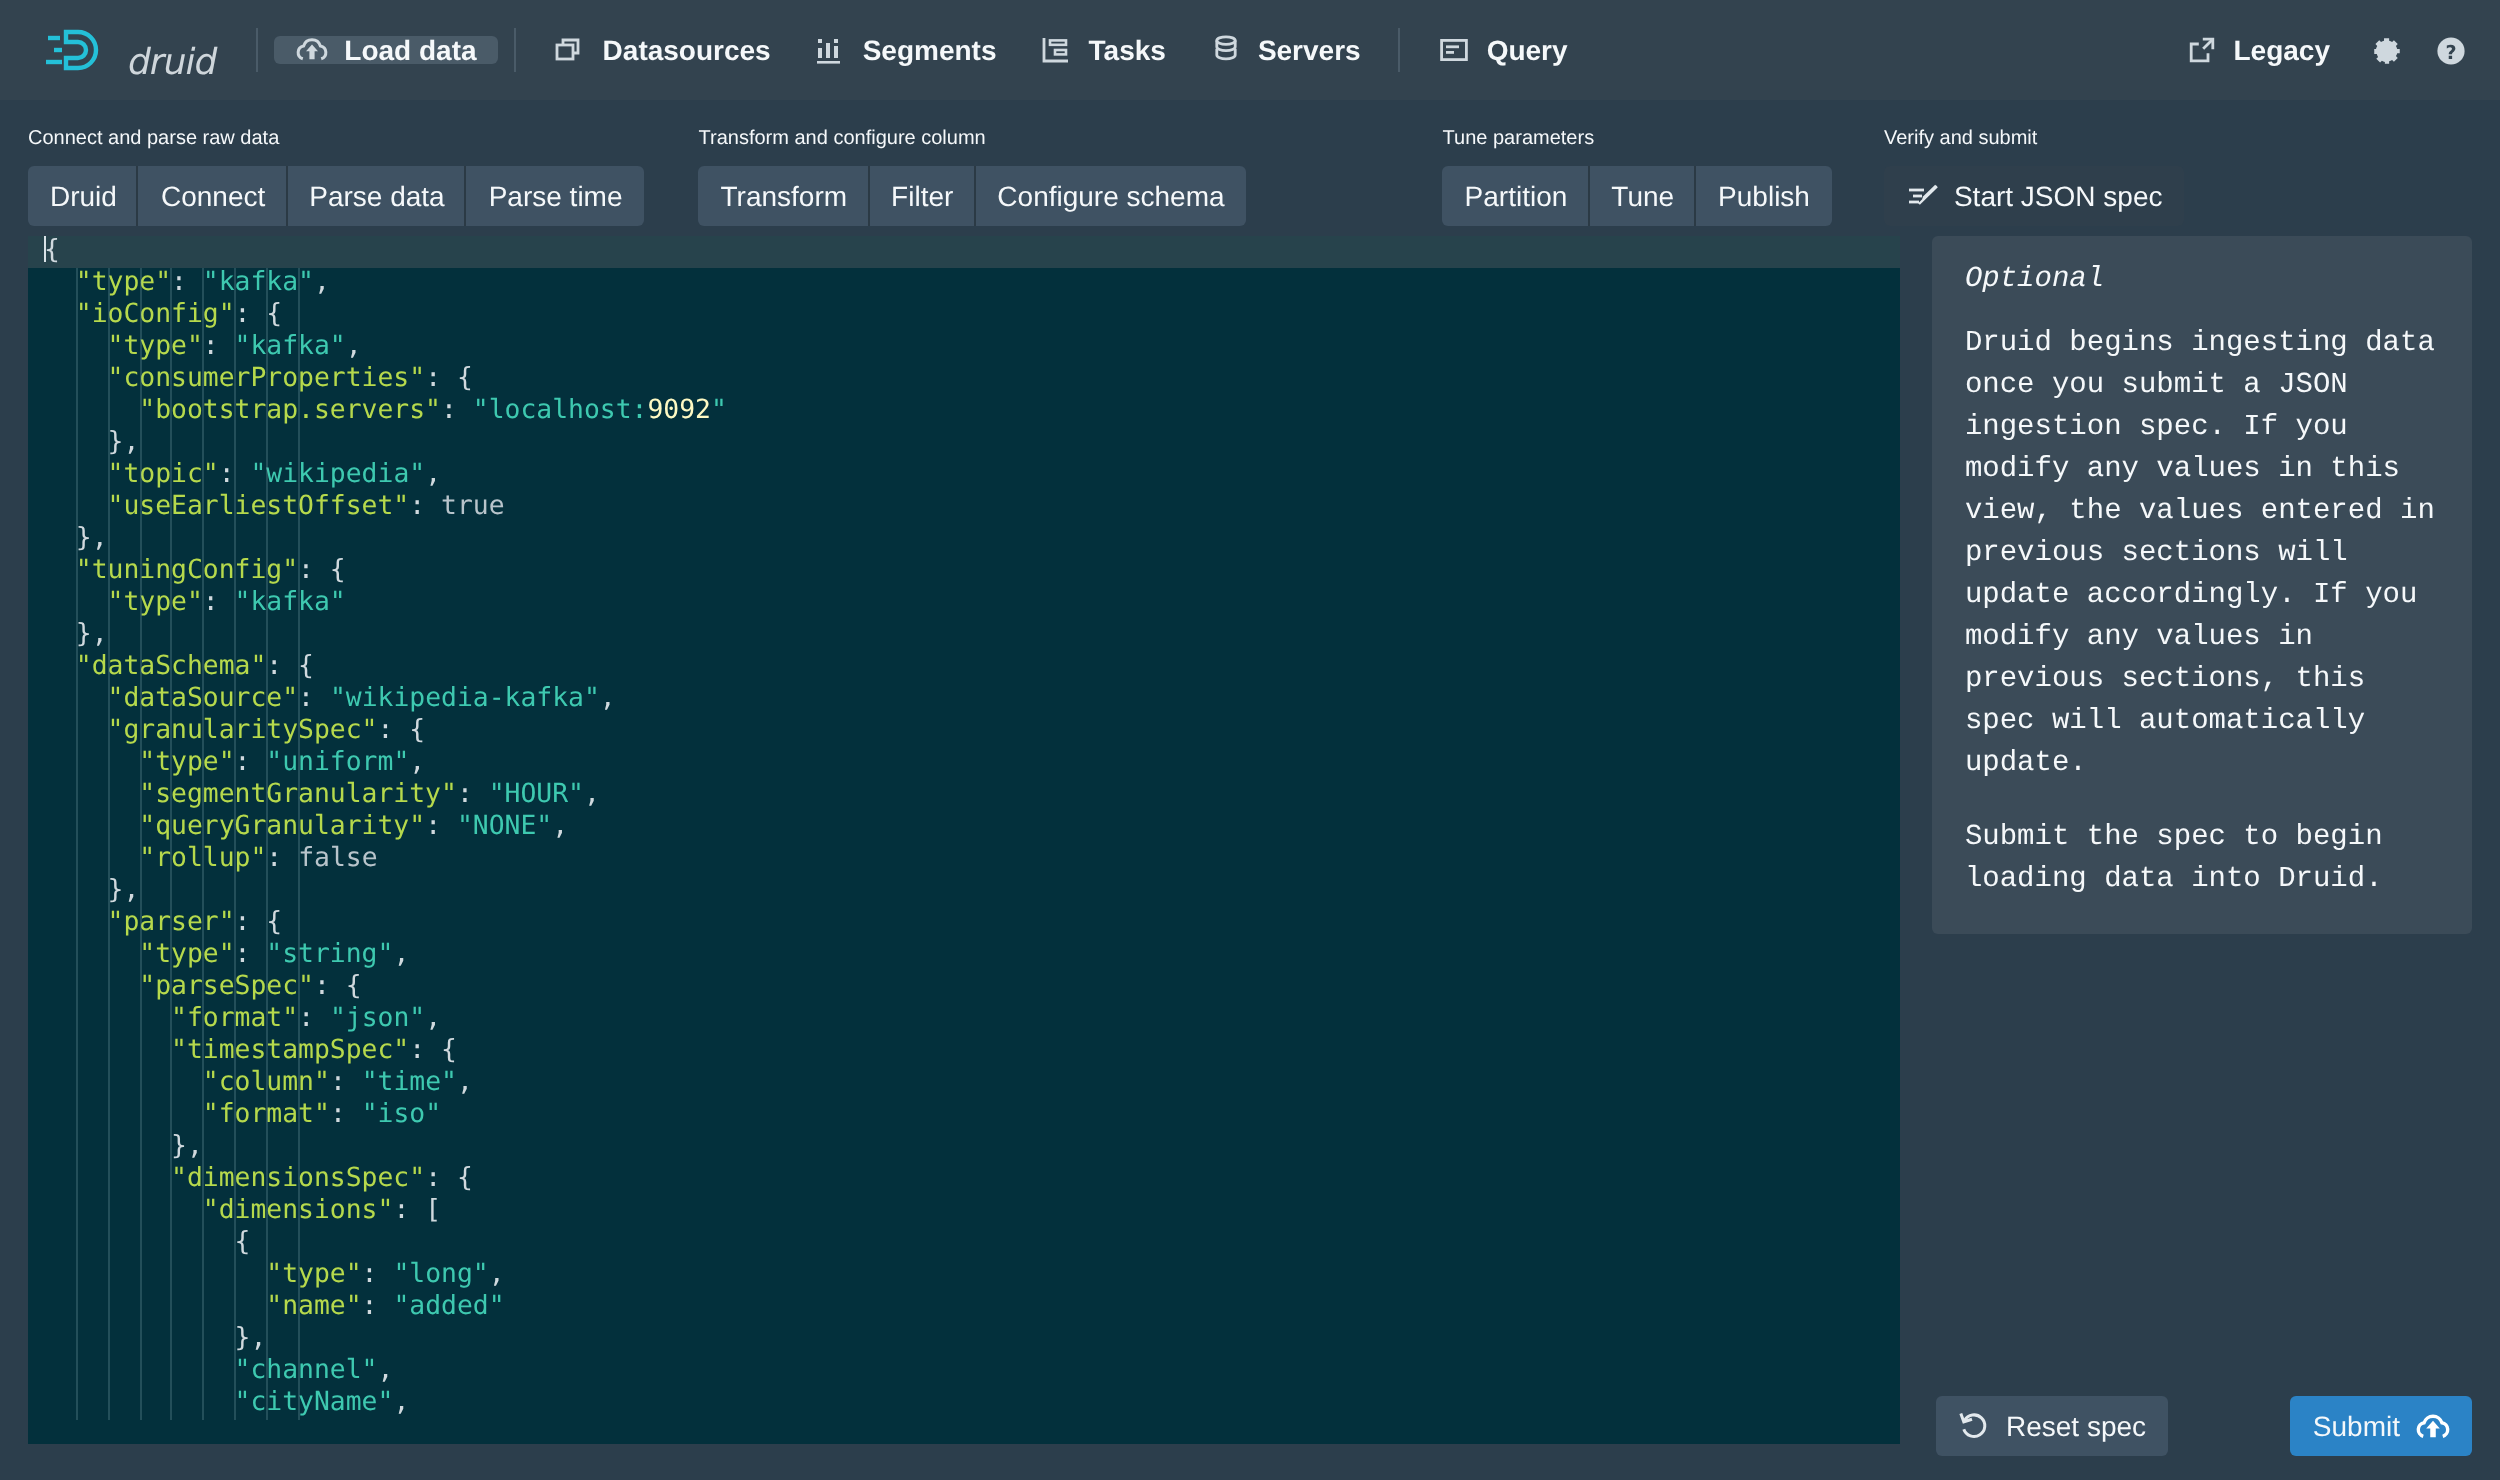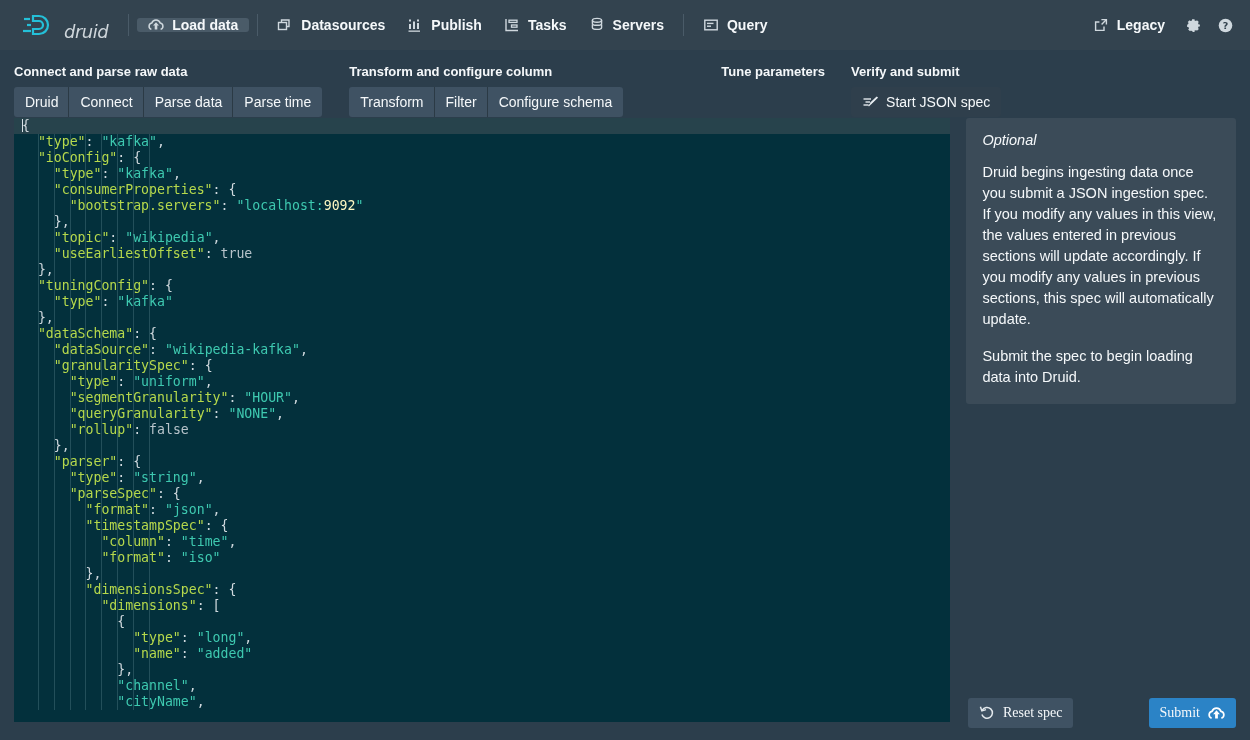--- a/index.html
+++ b/index.html
@@ -60,21 +60,21 @@
 
   
   .stepnav {
     display: flex; align-items: flex-start;
     padding: 14px 14px 0 14px;
     gap: 0;
     height: 68px;
   }
   .step-section { margin-right: 12px; }
   .step-title {
-    font-size: 13px; font-weight: bold; color: #f5f8fa;
+    font-size: 10px; font-weight: normal; color: #f5f8fa;
     margin-bottom: 8px; white-space: nowrap;
   }
   .btn-group { display: flex; }
   .btn-group > .step-btn:first-child { border-radius: 3px 0 0 3px; }
   .btn-group > .step-btn:last-child  { border-radius: 0 3px 3px 0; }
   .btn-group > .step-btn:only-child  { border-radius: 3px; }
   .step-btn {
     height: 30px; padding: 0 11px;
     background: #3f5263;
     color: #f5f8fa; font-size: 14px;
@@ -135,20 +135,21 @@
     width: 270px;
     margin-left: 16px;
     position: relative;
     height: 604px;
   }
   .info-card {
     background: #3b4b58;
     border-radius: 3px;
     padding: 14px 16px 16px 16px;
     color: #f5f8fa;
+    font-family: Liberation Mono, monospace;
   }
   .info-card .opt {
     font-style: italic; font-size: 14.5px;
     margin: 0 0 14px 0; color: #f5f8fa;
   }
   .info-card p {
     font-size: 14.5px; line-height: 21px; margin: 0 0 16px 0;
   }
   .info-card p:last-child { margin-bottom: 0; }
 
@@ -156,21 +157,21 @@
   .footer {
     position: absolute;
     left: 968px; right: 14px;
     bottom: 12px;
     display: flex; justify-content: space-between; align-items: center;
   }
   .btn {
     height: 30px; padding: 0 11px; border-radius: 3px;
     display: flex; align-items: center; gap: 8px;
     font-size: 14px; color: #f5f8fa; border: none; cursor: pointer;
-    font-family: Liberation Serif, serif;
+    font-family: Liberation Sans, sans-serif;
     justify-content: space-between;
   }
   .btn.secondary { background: #3f5263; }
   .btn.primary   { background: #2b83c6; font-weight: normal; }
 </style>
 </head>
 <body>
 
 <div class="navbar">
   <div class="nav-left">
@@ -215,21 +216,21 @@
       <span class="bi">
         <svg width="16" height="16" viewBox="0 0 16 16">
           <rect x="2" y="7" width="2" height="5" fill="#cfd8de"></rect>
           <rect x="6" y="4.5" width="2" height="7.5" fill="#cfd8de"></rect>
           <rect x="10" y="6" width="2" height="6" fill="#cfd8de"></rect>
           <rect x="2" y="2.5" width="2" height="2" fill="#cfd8de"></rect>
           <rect x="10" y="2.5" width="2" height="2" fill="#cfd8de"></rect>
           <rect x="1.5" y="13.5" width="11.5" height="1.3" fill="#cfd8de"></rect>
         </svg>
       </span>
-      <span>Publish</span>
+      <span>Segments</span>
     </button>
 
     <button class="nav-btn">
       <span class="bi">
         <svg width="16" height="16" viewBox="0 0 16 16">
           <polyline points="2,2 2,13.5 14,13.5" fill="none" stroke="#cfd8de" stroke-width="1.4"></polyline>
           <rect x="5" y="3.2" width="8" height="2.2" fill="none" stroke="#cfd8de" stroke-width="1.3"></rect>
           <rect x="7.5" y="8" width="5.5" height="2.2" fill="none" stroke="#cfd8de" stroke-width="1.3"></rect>
         </svg>
       </span>
@@ -307,20 +308,25 @@
     <div class="step-title">Transform and configure column</div>
     <div class="btn-group">
       <button class="step-btn">Transform</button>
       <button class="step-btn">Filter</button>
       <button class="step-btn">Configure schema</button>
     </div>
   </div>
 
   <div class="step-section" style="margin-left:84px;margin-right:14px;">
     <div class="step-title">Tune parameters</div>
+    <div class="btn-group">
+      <button class="step-btn">Partition</button>
+      <button class="step-btn">Tune</button>
+      <button class="step-btn">Publish</button>
+    </div>
   </div>
 
   <div class="step-section" style="margin-left:12px;">
     <div class="step-title">Verify and submit</div>
     <div class="btn-group">
       <button class="step-btn dark">
         <span class="bi">
           <svg width="17" height="16" viewBox="0 0 17 16">
             <line x1="1.5" y1="5" x2="9" y2="5" stroke="#e3e9ed" stroke-width="1.4"></line>
             <line x1="3.5" y1="8" x2="8" y2="8" stroke="#e3e9ed" stroke-width="1.4"></line>

